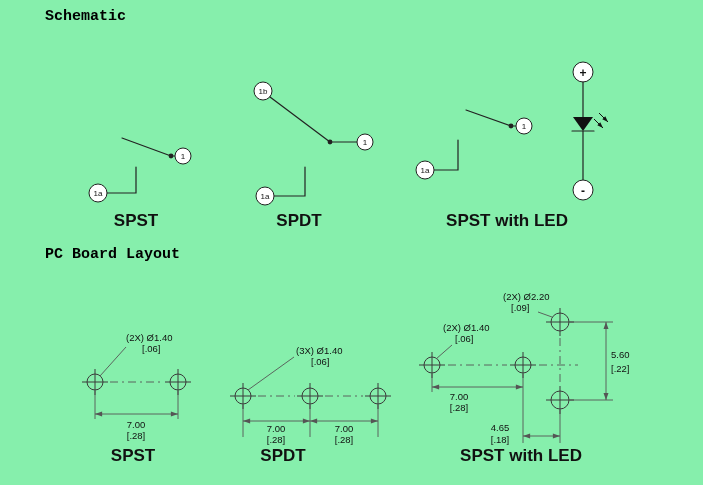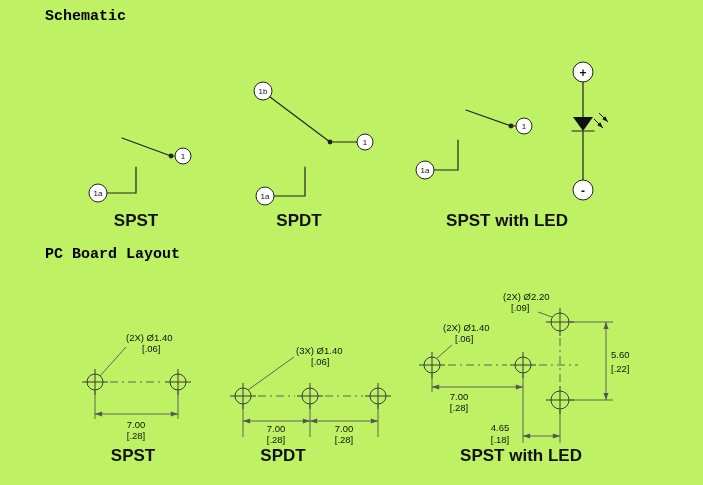--- a/index.html
+++ b/index.html
@@ -1,20 +1,20 @@
 <!DOCTYPE html>
 <html><head>
 <meta charset="utf-8">
 <style>
   html, body { margin: 0; padding: 0; background: #ffffff; }
   .page {
     position: relative;
     width: 703px;
     height: 485px;
-    background: #bef264;
+    background: #86efac;
     overflow: hidden;
     font-family: "Liberation Sans", sans-serif;
   }
   svg { display: block; }
 
   
   .ln    { stroke: #222222; stroke-width: 1.2; fill: none; stroke-linecap: round; }
   .pin-c { stroke: #222222; stroke-width: 1;   fill: #ffffff; }
 
   

